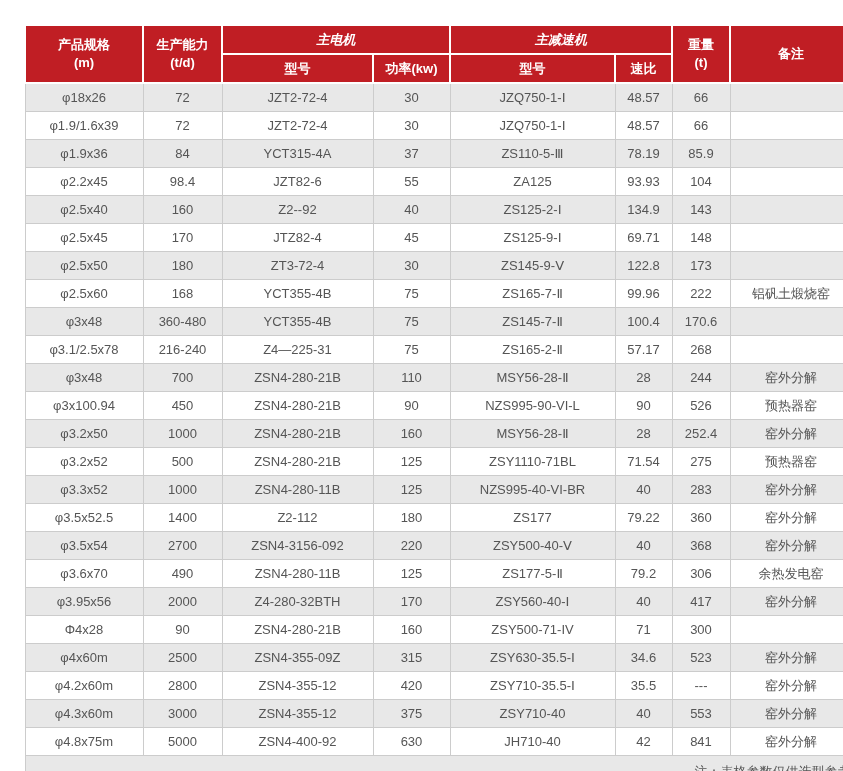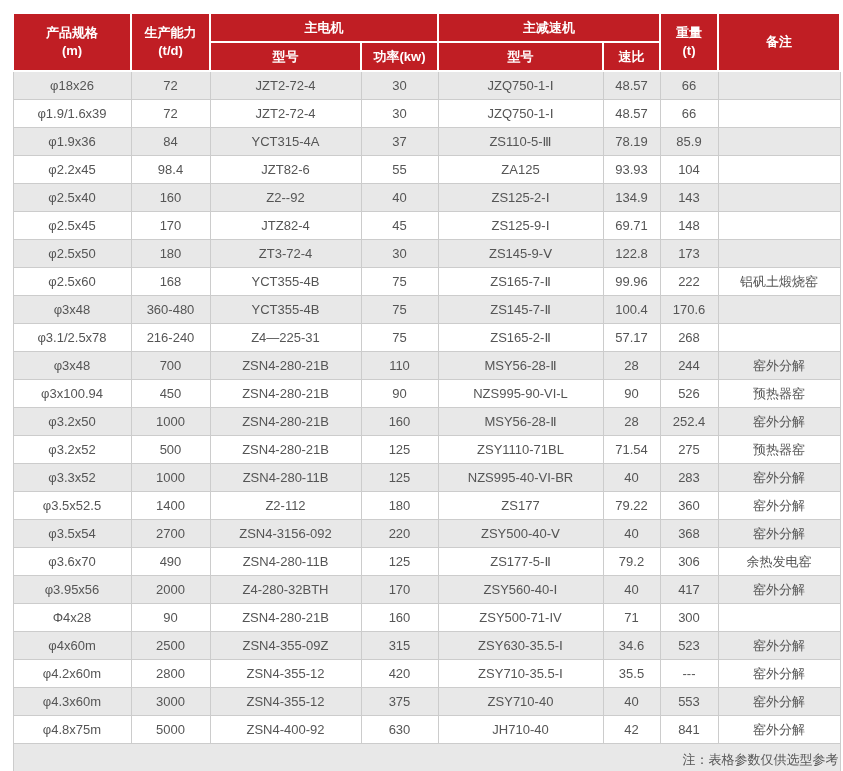--- a/index.html
+++ b/index.html
@@ -6,21 +6,21 @@
     margin: 0;
     padding: 0;
     background: #ffffff;
     font-family: "Liberation Sans", "DejaVu Sans", sans-serif;
   }
   .page {
     width: 843px;
     height: 771px;
     background: #ffffff;
     box-sizing: border-box;
-    padding: 12px;
+    padding: 24px;
   }
   table.spec-table {
     width: 827px;
     border-collapse: collapse;
     table-layout: fixed;
     font-size: 13px;
     color: #555555;
   }
   table.spec-table thead th {
     background: #c01e24;
@@ -29,20 +29,21 @@
     font-size: 13px;
     border: 2px solid #ffffff;
     text-align: center;
     vertical-align: middle;
     padding: 2px 0;
     height: 23px;
     line-height: 1.35;
   }
   table.spec-table thead th.grp {
     height: 23px;
+    font-style: italic;
   }
   table.spec-table tbody td {
     border: 1px solid #cccccc;
     text-align: center;
     vertical-align: middle;
     height: 27px;
     padding: 0 2px;
     background: #ffffff;
     overflow: hidden;
     white-space: nowrap;

